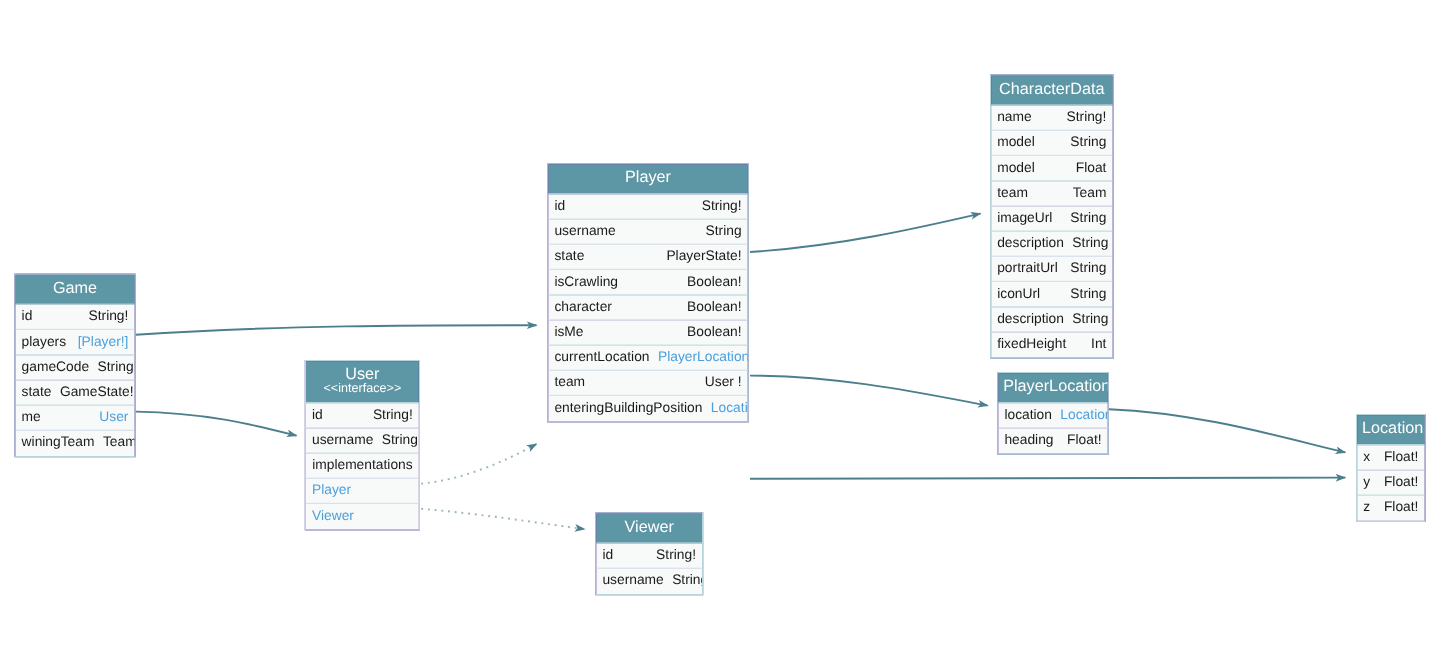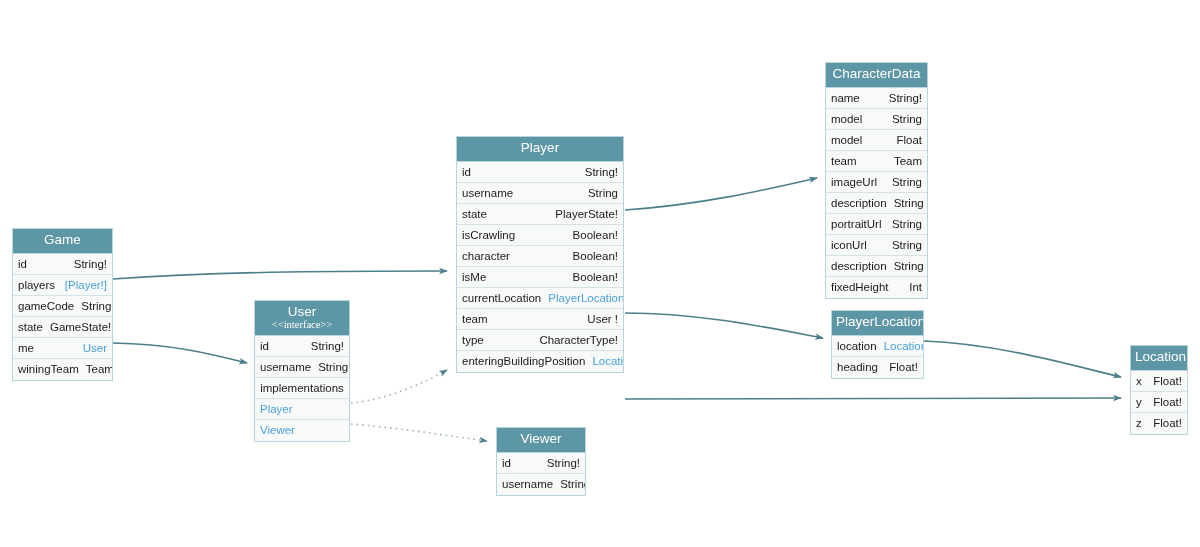--- a/index.html
+++ b/index.html
@@ -41,21 +41,20 @@
     box-sizing: border-box;
     border-bottom: 1px solid #b8d4dc;
     white-space: nowrap;
     overflow: hidden;
   }
   .entity-header .stereotype {
     display: block;
     font-size: 10.5px;
     line-height: 1.05;
     margin-top: -1px;
-    font-family: Liberation Serif, serif;
   }
   .row {
     display: flex;
     align-items: center;
     justify-content: space-between;
     box-sizing: border-box;
     height: 21px;
     padding: 0 5px;
     border-bottom: 1px solid #d3e3e8;
     background: #f8fafa;
@@ -186,24 +185,20 @@
     </div>
     <div class="row">
       <span class="fname">currentLocation</span>
       <span class="ftype link">PlayerLocation!</span>
     </div>
     <div class="row">
       <span class="fname">team</span>
       <span class="ftype">User !</span>
     </div>
     <div class="row">
-      <span class="fname">type</span>
-      <span class="ftype">CharacterType!</span>
-    </div>
-    <div class="row">
       <span class="fname">enteringBuildingPosition</span>
       <span class="ftype link">Location</span>
     </div>
   </div>
 
   <div class="entity" style="left:496px; top:427px; width:90px;">
     <div class="entity-header">Viewer</div>
     <div class="row">
       <span class="fname">id</span>
       <span class="ftype">String!</span>

